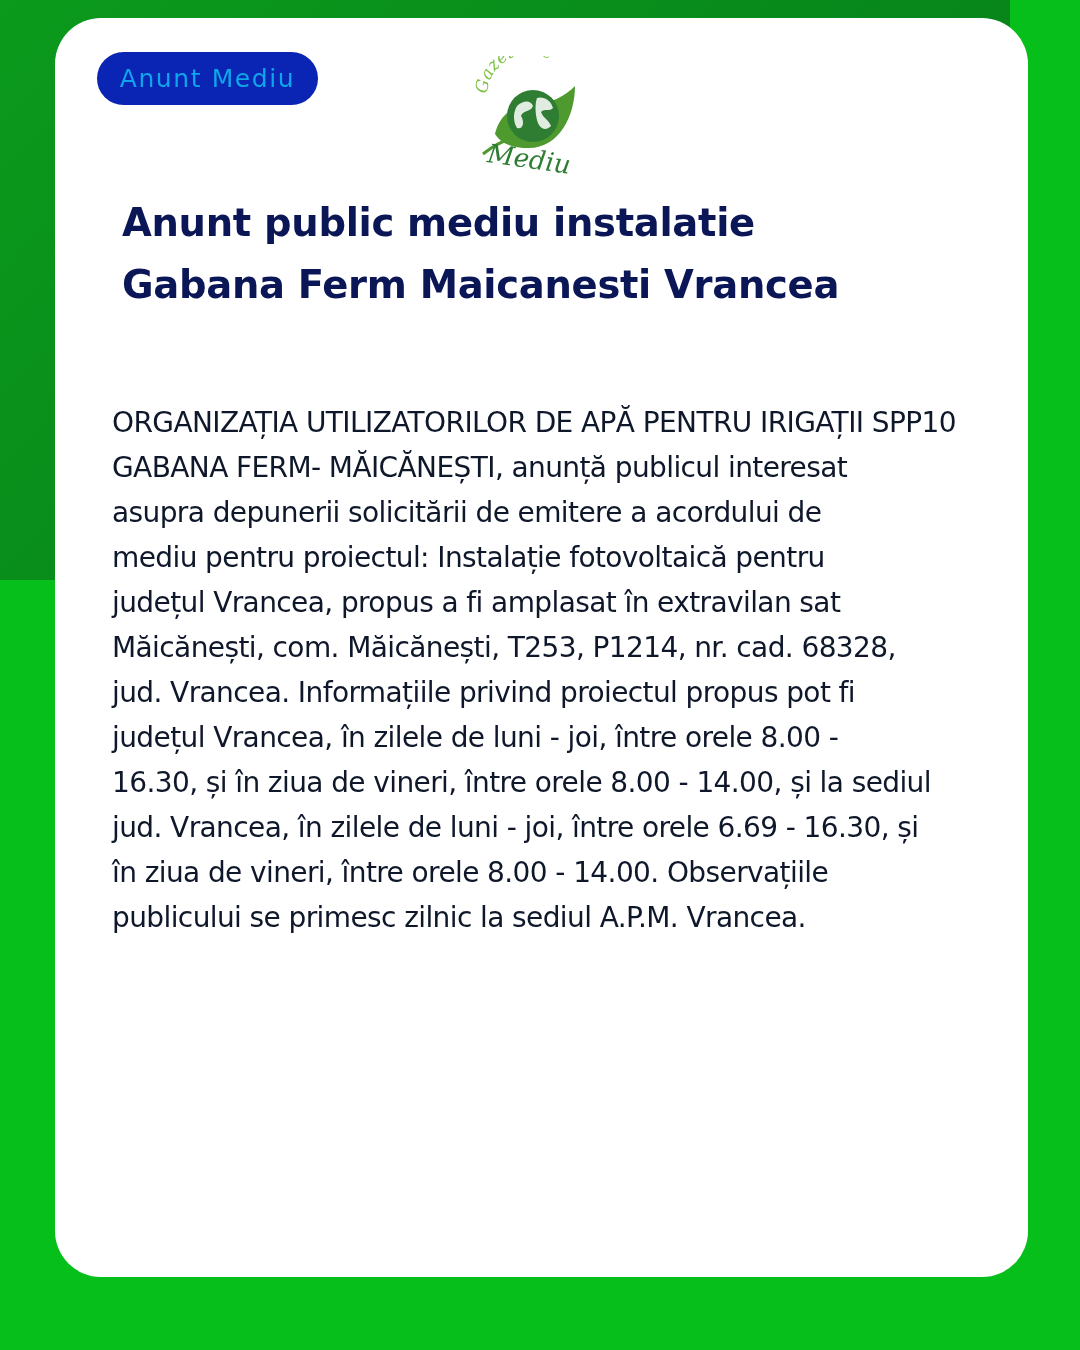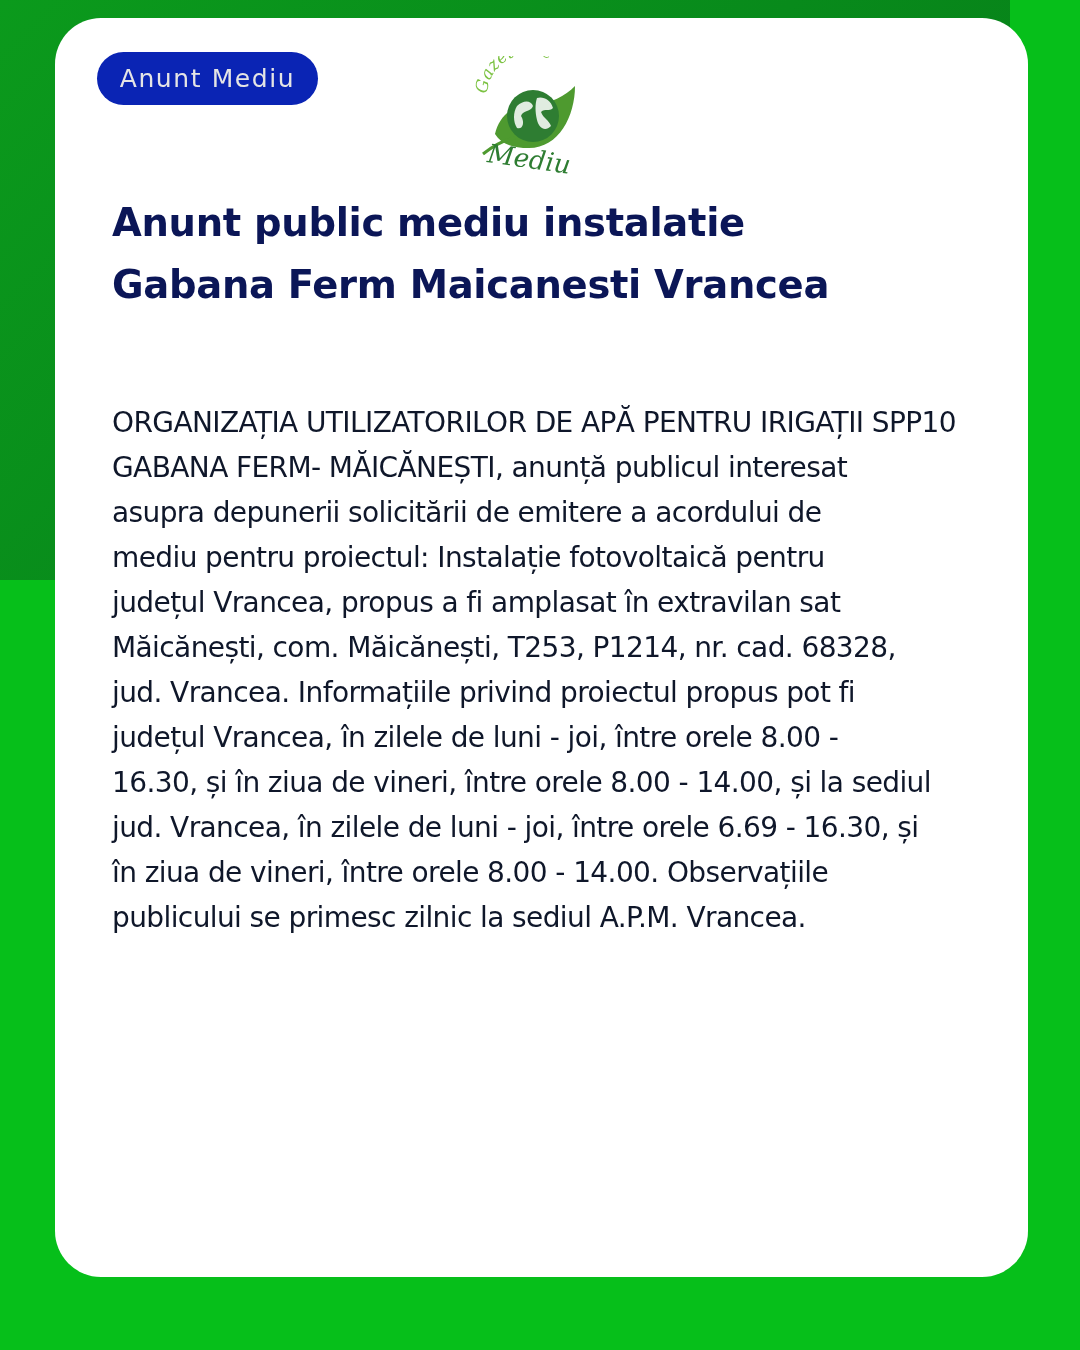--- a/index.html
+++ b/index.html
@@ -11,29 +11,29 @@
   .dark-block {
     position: absolute; left: 0; top: 0; width: 1010px; height: 580px;
     background: linear-gradient(135deg, #0b9a1c 0%, #088a1b 50%, #067a16 100%);
   }
   .card {
     position: absolute; left: 55px; top: 18px; width: 973px; height: 1259px;
     background: #ffffff; border-radius: 46px;
   }
   .badge {
     position: absolute; left: 42px; top: 34px; height: 53px; width: 221px;
-    background: #0a24b4; border-radius: 27px; color: #e5e5e5;
+    background: #0a24b4; border-radius: 27px; color: #0ea5e9;
     font-size: 25px; letter-spacing: 1.6px; line-height: 53px; text-align: center;
     font-family: "DejaVu Sans", sans-serif; font-weight: normal;
   }
   .logo {
     position: absolute; left: 418px; top: 38px; width: 112px; height: 118px;
   }
   .title {
-    position: absolute; left: 57px; top: 174px; width: 880px; margin: 0;
+    position: absolute; left: 67px; top: 174px; width: 880px; margin: 0;
     color: #0b1657; font-family: "DejaVu Sans", sans-serif; font-weight: bold;
     font-size: 38.5px; line-height: 62px; letter-spacing: -0.3px;
   }
   .title span { display: block; white-space: nowrap; }
   .body-text {
     position: absolute; left: 57px; top: 382px; width: 880px; margin: 0;
     color: #0f172a; font-family: "DejaVu Sans", sans-serif;
     font-size: 28px; line-height: 45px; letter-spacing: -0.6px;
   }
   .body-text span { display: block; white-space: nowrap; }

